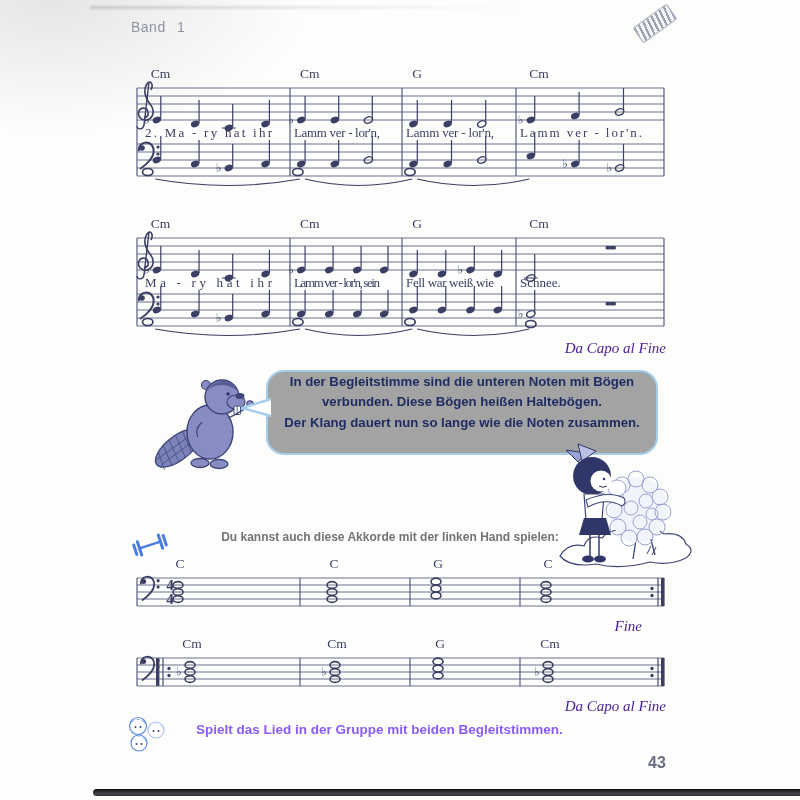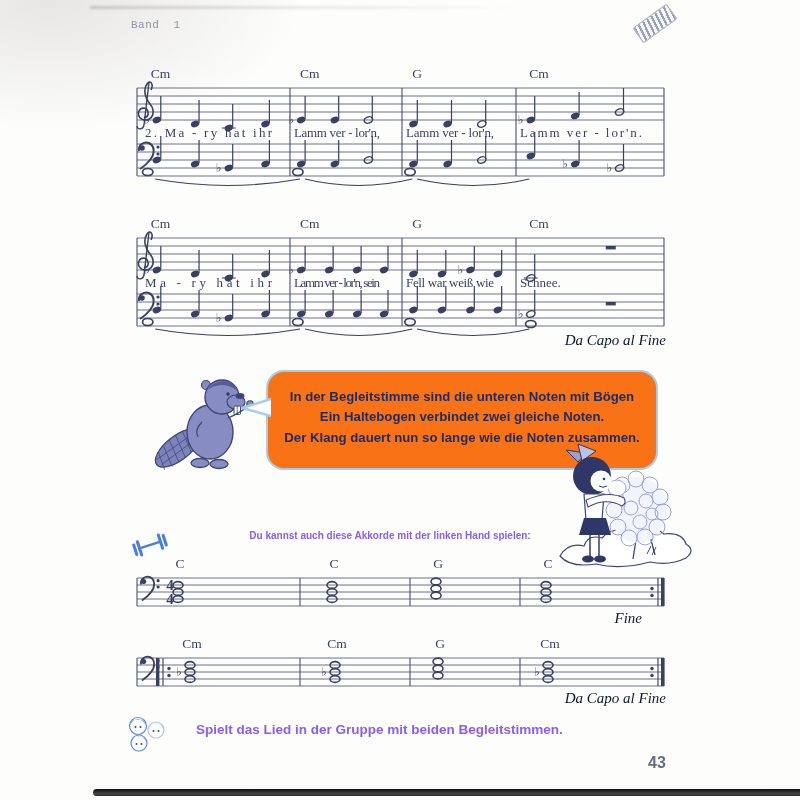--- a/index.html
+++ b/index.html
@@ -1,27 +1,27 @@
 <!DOCTYPE html>
 <html><head>
 <meta charset="utf-8">
 <style>
   html,body{margin:0;padding:0;}
   body{width:800px;height:800px;position:relative;background:#fdfdfc;font-family:"Liberation Sans",sans-serif;overflow:hidden;}
   .abs{position:absolute;}
-  .band-label{left:131px;top:19px;font-size:11px;color:#8f94a4;word-spacing:7px;letter-spacing:.5px;font-family:Liberation Mono, monospace;}
+  .band-label{left:131px;top:19px;font-size:14px;color:#8f94a4;word-spacing:7px;letter-spacing:.5px;}
   .stamp{left:634px;top:14px;width:40px;height:17px;transform:rotate(-36deg);border:1px solid #9aa0b0;border-radius:2px;
          background:repeating-linear-gradient(100deg,#8d93a5 0 2.2px,#f4f5f8 2.2px 5px);opacity:.85;}
   .shadow-top{left:0;top:0;width:340px;height:150px;background:radial-gradient(ellipse at 15% 0%,rgba(120,115,108,.17),transparent 62%);pointer-events:none;}
   .shadow-streak{left:90px;top:6px;width:430px;height:3px;background:linear-gradient(to right,rgba(110,110,112,.28),transparent);filter:blur(1px);}
-  .direction{font-family:"Liberation Serif",serif;font-style:italic;font-size:15px;color:#0f172a;width:190px;text-align:right;}
-  .bubble{left:266px;top:370px;width:360px;height:78px;border:2.5px solid #a5cdea;border-radius:18px;background:#f97316;
-          padding:15px 14px 3px 14px;text-align:center;}
+  .direction{font-family:"Liberation Serif",serif;font-style:italic;font-size:15px;color:#4c1d95;width:190px;text-align:right;margin-top:8px;}
+  .bubble{left:266px;top:370px;width:360px;height:78px;border:2.5px solid #a5cdea;border-radius:18px;background:#a3a3a3;
+          padding:0 14px 3px 14px;text-align:center;}
   .bubble-line{font-size:13.2px;line-height:1.55;font-weight:bold;color:#1f2d63;white-space:nowrap;}
-  .intro-text{left:180px;top:530px;width:420px;text-align:center;font-size:10px;font-weight:bold;color:#8b5cf6;}
+  .intro-text{left:180px;top:530px;width:420px;text-align:center;font-size:12px;font-weight:bold;color:#737373;}
   .footer-text{left:196px;top:722px;font-size:13.5px;font-weight:bold;color:#8b5cf6;}
   .page-num{left:648px;top:754px;width:30px;font-size:16px;font-weight:600;color:#676c82;}
   .book-edge{left:93px;top:789px;width:707px;height:7px;border-radius:4px 0 0 4px;
              background:linear-gradient(to bottom,#101013,#46464a 70%,#2a2a2e);}
   svg{position:absolute;overflow:visible;}
 </style>
 </head>
 <body>
 
 <div class="abs shadow-top"></div>
@@ -249,21 +249,21 @@
   <ellipse cx="86" cy="30" rx="9" ry="7" fill="#878dc3" stroke="#3f4677" stroke-width="1.2"></ellipse>
   <ellipse cx="90" cy="24" rx="4.5" ry="3" fill="#3f4677"></ellipse>
   <rect x="84" y="34" width="6.5" height="8.5" rx="1" fill="#ffffff" stroke="#3f4677" stroke-width="1"></rect>
   <line x1="87.2" y1="34" x2="87.2" y2="42.5" stroke="#3f4677" stroke-width=".8"></line>
   <path d="M78,46 Q92,40 99,33" fill="none" stroke="#3f4677" stroke-width="1.3"></path>
   <circle cx="100" cy="32" r="3.2" fill="#878dc3" stroke="#3f4677" stroke-width="1.1"></circle>
 </svg>
 
 <div class="abs bubble">
   <div class="bubble-line">In der Begleitstimme sind die unteren Noten mit Bögen</div>
-  <div class="bubble-line">Ein Haltebogen verbindet zwei gleiche Noten.</div>
+  <div class="bubble-line">verbunden. Diese Bögen heißen Haltebögen.</div>
   <div class="bubble-line">Der Klang dauert nun so lange wie die Noten zusammen.</div>
 </div>
 <svg style="left:238px;top:392px" width="34" height="30">
   <path d="M33,7 L4,16 L33,24" fill="#ffffff" stroke="#a5cdea" stroke-width="2.4" stroke-linejoin="round"></path>
 </svg>
 
 <svg id="girl" style="left:540px;top:438px" width="160" height="145" viewBox="0 0 160 145">
   <path d="M20,118 Q28,104 44,108 Q48,96 62,100 Q72,88 92,94 Q112,86 124,96 Q142,94 146,106 Q156,112 146,120 Q130,128 110,124 Q80,132 56,126 Q30,130 20,118 Z" fill="#ffffff" stroke="#3f4677" stroke-width="1.2"></path>
   <line x1="107" y1="116" x2="111" y2="108" stroke="#3f4677" stroke-width="1"></line>
   <line x1="112" y1="117" x2="116" y2="109" stroke="#3f4677" stroke-width="1"></line>

